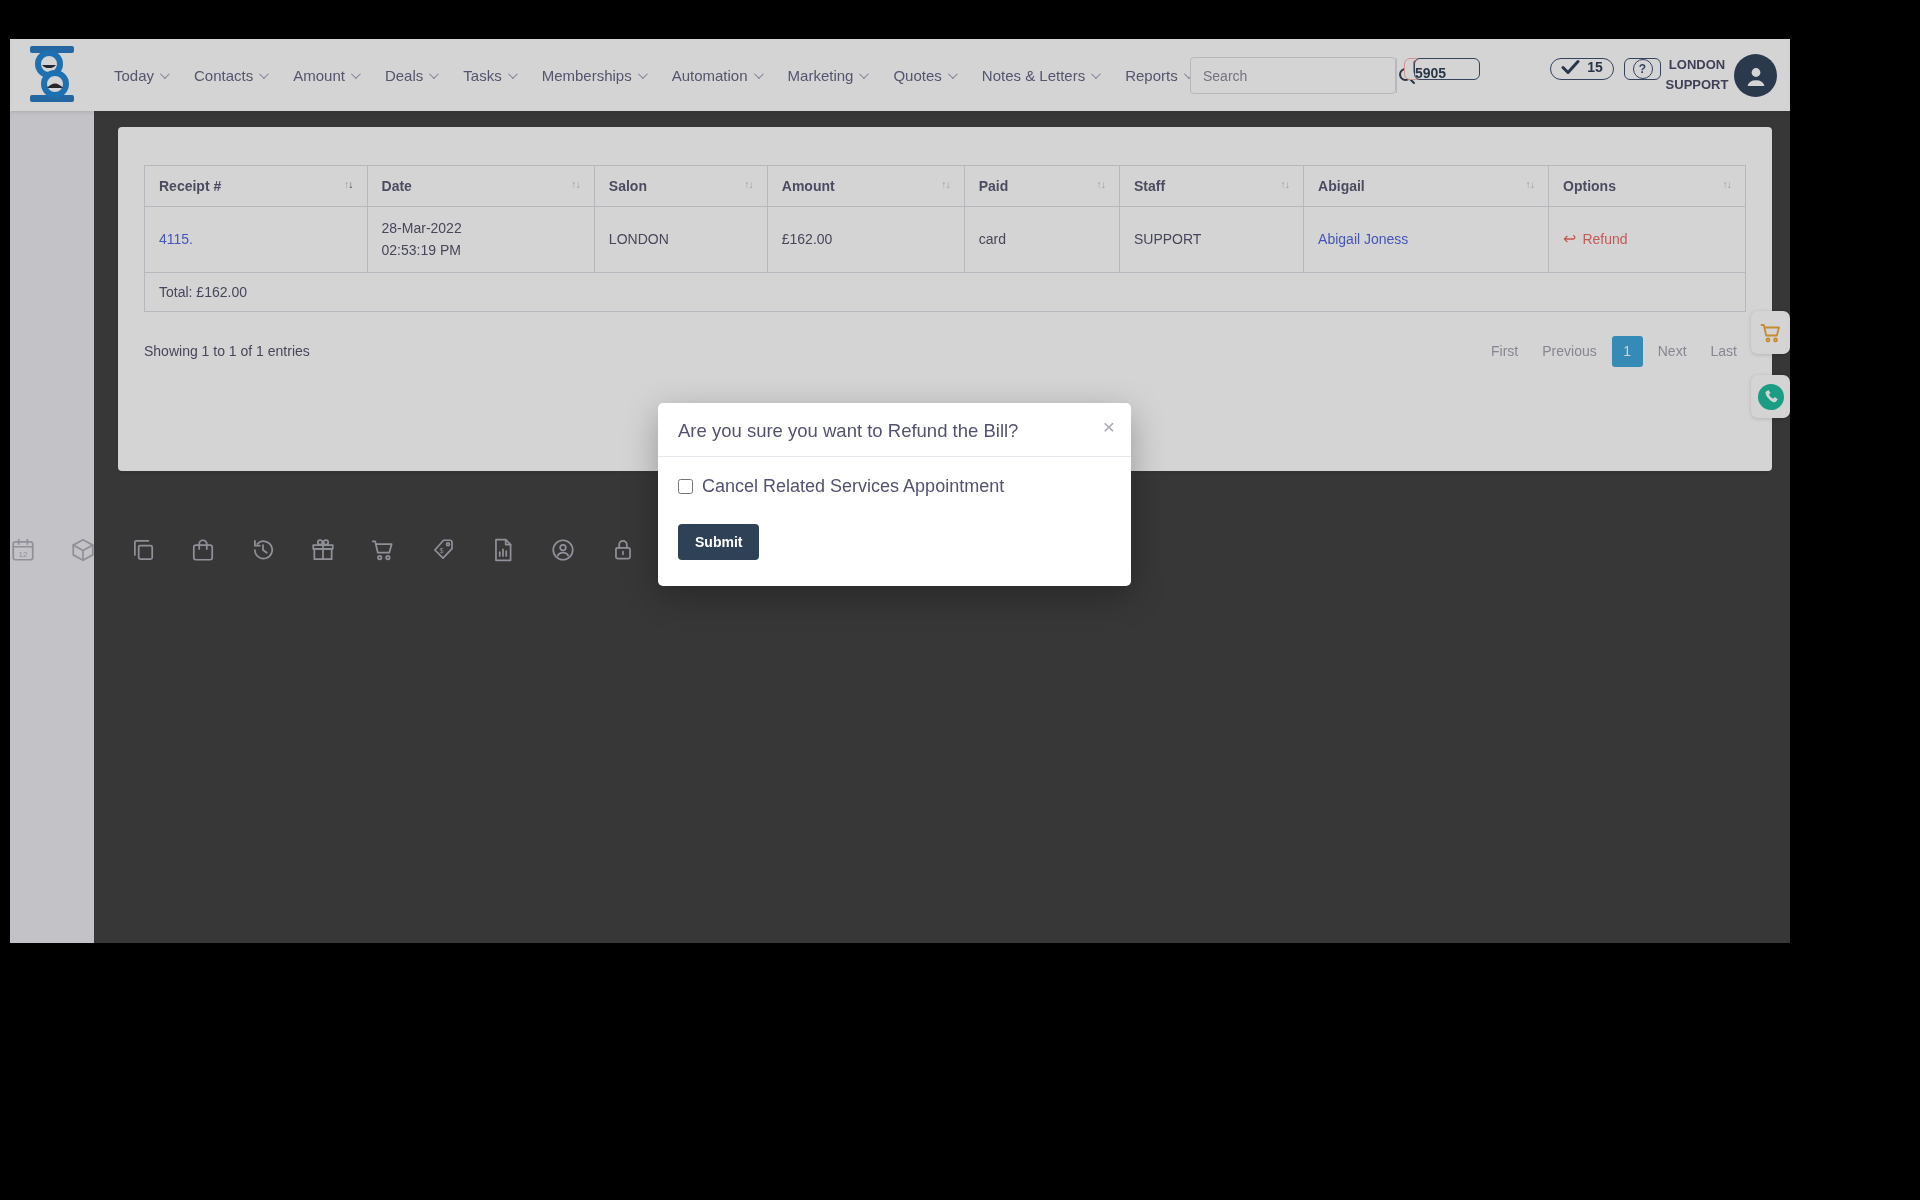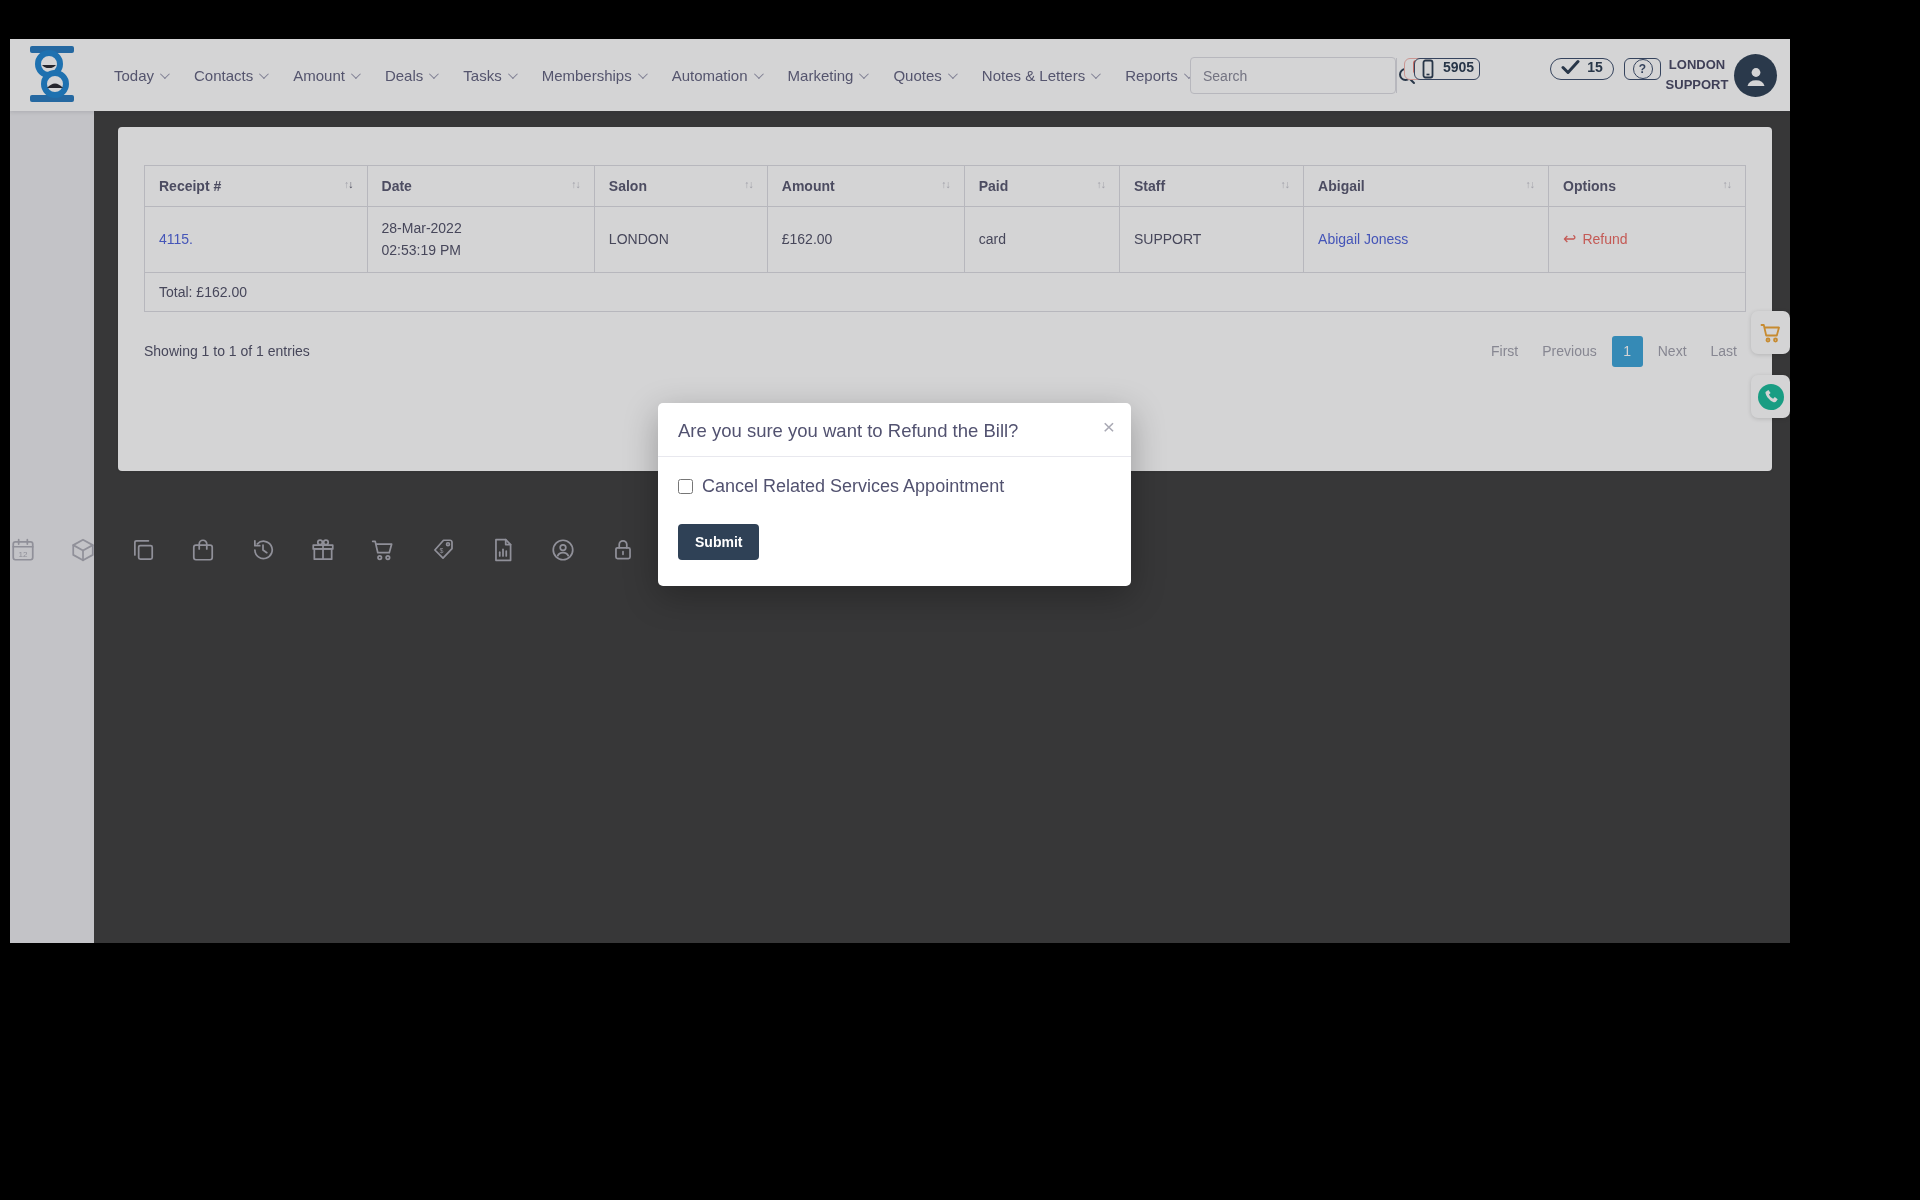--- a/index.html
+++ b/index.html
@@ -16,21 +16,21 @@
           transform:rotate(45deg) translateY(-2px); display:inline-block; }
   .search-box { position:absolute; left:1180px; top:18px; width:206px; height:37px; border:1px solid #dcdce2;
                 border-radius:4px; background:#fff; display:flex; align-items:stretch; }
   .search-box input { flex:1; border:0; outline:none; padding:0 12px; font-size:14px; color:#555; background:transparent; font-family:inherit; }
   .search-box input::placeholder { color:#8a8a9a; }
   .search-btn { width:42px; border-left:1px solid #dcdce2; display:flex; align-items:center; justify-content:center; cursor:pointer; }
   .badge { position:absolute; top:19px; height:22px; background:#fff; border-radius:6px; display:flex;
            align-items:flex-start; justify-content:center; gap:7px; font-size:14px; cursor:pointer; }
   .badge-mail  { left:1394px; width:60px; border:1px solid #f5b4ae; color:#e2574b; }
   .badge-dark  { border:1.5px solid #3e4f6d; color:#2e3f54; font-weight:bold; }
-  .badge-phone { left:1404px; width:66px; }
+  .badge-phone { left:1404px; width:66px;flex-direction:column; }
   .badge-check { left:1540px; width:64px;border-radius:12px; }
   .badge-q     { left:1614px; width:37px; }
   .q-circle { width:20px; height:20px; border:1.5px solid #3e4f6d; border-radius:50%; font-size:12px; font-weight:bold;
               color:#3e4f6d; display:flex; align-items:center; justify-content:center; }
   .user-name { position:absolute; left:1652px; top:16px; width:70px; text-align:center; font-size:13px;
                font-weight:bold; color:#4a4a66; line-height:1.5; }
   .avatar { position:absolute; left:1724px; top:15px; width:43px; height:43px; border-radius:50%;
             background:#304257; display:flex; align-items:center; justify-content:center; cursor:pointer; }
 
   

